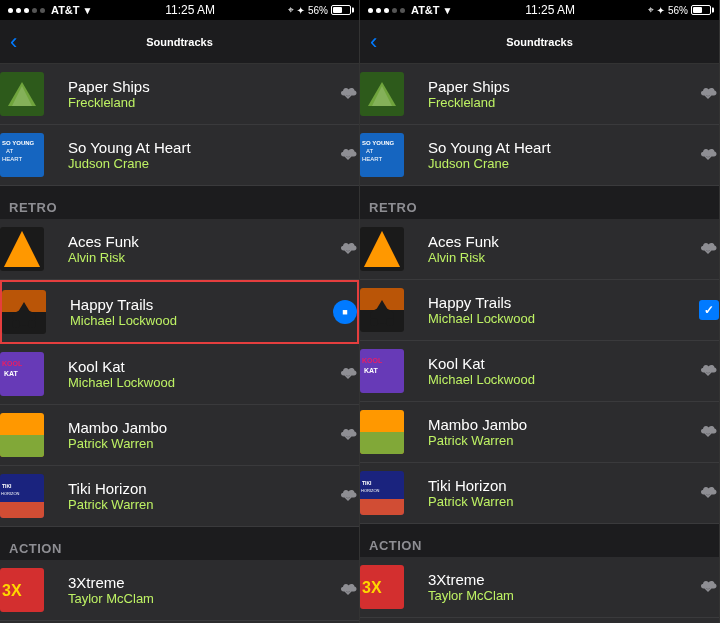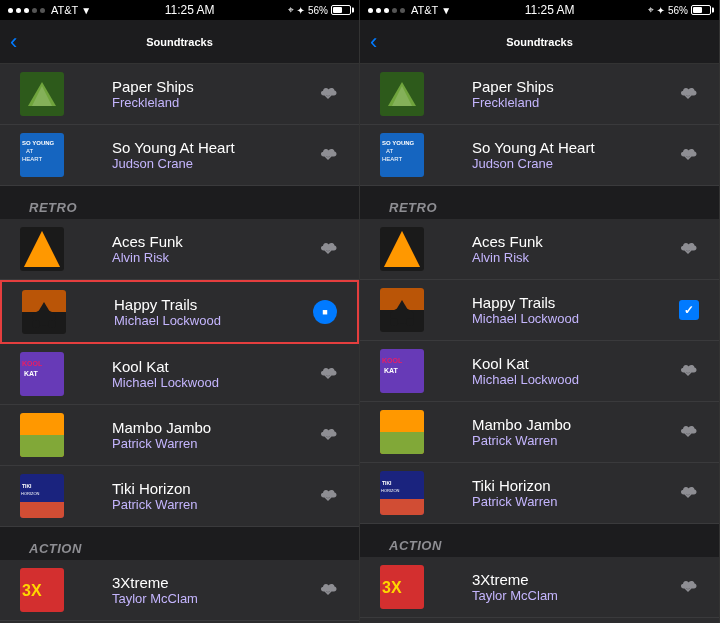--- a/index.html
+++ b/index.html
@@ -24,21 +24,21 @@
       height: 20px;
       background: #000;
       display: flex;
       align-items: center;
       justify-content: space-between;
       padding: 0 8px;
       font-size: 11px;
       color: #fff;
       flex-shrink: 0;
     }
-    .status-left { display: flex; align-items: center; gap: 3px; }
+    .status-left { display: flex; align-items: center; gap: 3px; font-weight: bold; }
     .status-center { font-weight: 400; font-size: 12px; }
     .status-right { display: flex; align-items: center; gap: 3px; font-size: 10px; }
     .signal-dot { width: 5px; height: 5px; border-radius: 50%; background: #fff; }
     .signal-dot.dim { background: #555; }
     .battery-bar {
       width: 20px; height: 10px; border: 1px solid #fff; border-radius: 2px;
       display: flex; align-items: center; padding: 1px; position: relative;
     }
     .battery-bar::after {
       content: ''; position: absolute; right: -4px; top: 50%; transform: translateY(-50%);
@@ -67,47 +67,45 @@
       font-size: 11px;
       font-weight: 600;
     }
     .content {
       flex: 1;
       overflow-y: auto;
       background: #1c1c1e;
     }
     .content::-webkit-scrollbar { display: none; }
     .section-header {
-      padding: 6px 29px 4px;
+      padding: 6px 9px 4px;
       font-size: 13px;
       font-weight: 600;
       color: #8e8e93;
       background: #1c1c1e;
       letter-spacing: 0.5px;
-      font-style: italic;
     }
     .track-item {
       display: flex;
       align-items: center;
-      padding: 8px 20px;
+      padding: 8px 0;
       background: #2c2c2e;
       border-bottom: 1px solid #3a3a3c;
       min-height: 56px;
-      gap: 46px;
     }
     .track-item.highlighted {
       border: 2px solid #e53e3e;
       background: #2c2c2e;
     }
     .album-art {
       width: 44px;
       height: 44px;
       border-radius: 3px;
       flex-shrink: 0;
-      margin-right: 2px;
+      margin-right: 24px;
       display: flex;
       align-items: center;
       justify-content: center;
       font-size: 8px;
       color: #fff;
       overflow: hidden;
       position: relative;
     }
     .track-info {
       flex: 1;
@@ -115,21 +113,21 @@
     }
     .track-name {
       color: #fff;
       font-size: 15px;
       font-weight: 500;
       white-space: nowrap;
       overflow: hidden;
       text-overflow: ellipsis;
     }
     .track-artist {
-      color: #c4b5fd;
+      color: #bef264;
       font-size: 13px;
       white-space: nowrap;
       overflow: hidden;
       text-overflow: ellipsis;
     }
     .track-action {
       margin-left: 10px;
       flex-shrink: 0;
     }
     .playing-icon {

